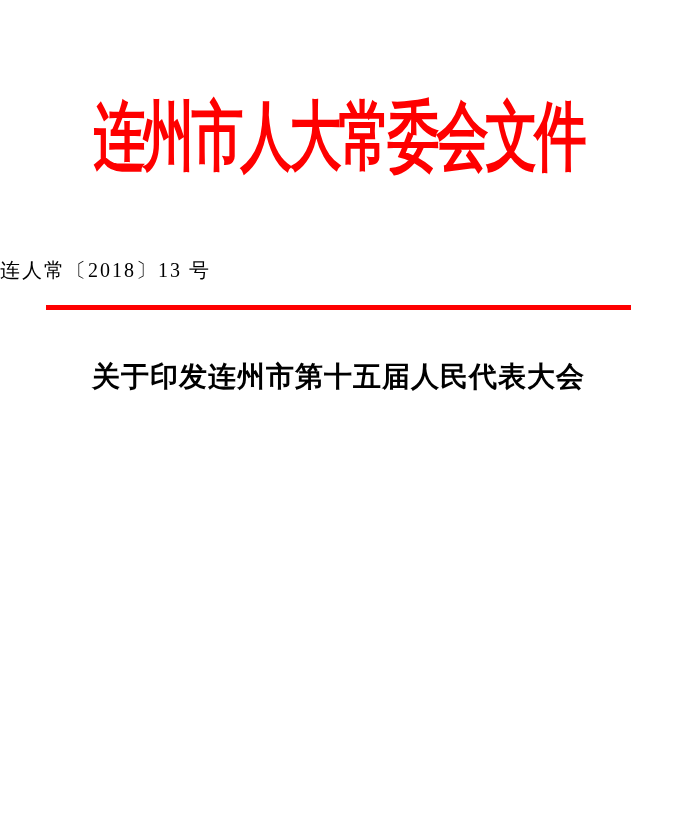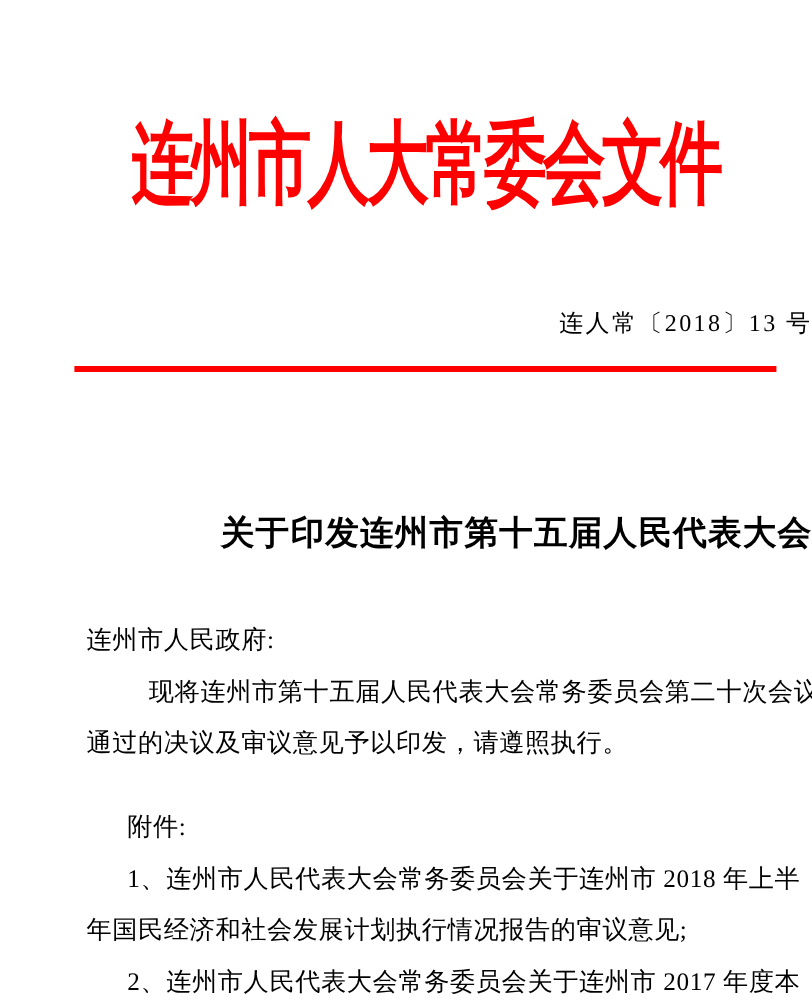--- a/index.html
+++ b/index.html
@@ -12,21 +12,20 @@
 
   .page {
     position: relative;
     width: 677px;
     height: 837px;
     margin: 0;
     background: var(--page-bg);
     color: var(--text-color);
     font-family: "Liberation Serif", "DejaVu Serif", serif;
     overflow: hidden;
-    padding-left: 32px;
   }
 
   
   .masthead {
     margin-top: 92px;
     height: 90px;
     display: flex;
     align-items: center;
     justify-content: center;
   }
@@ -37,38 +36,38 @@
     color: var(--accent-red);
     white-space: nowrap;
     display: inline-block;
     transform: scaleY(1.45);
     transform-origin: center;
   }
 
   
   .doc-number {
     margin-top: 76px;
-    text-align: right;
+    text-align: left;
     font-size: 20px;
     line-height: 24px;
     letter-spacing: 2px;
   }
 
   
   .red-rule {
     margin: 23px auto 0 auto;
     width: 585px;
     height: 5px;
     background: var(--accent-red);
   }
 
   
   .doc-title {
-    margin: 115px 0 0 0;
-    text-align: right;
+    margin: 47px 0 0 0;
+    text-align: center;
     font-size: 28px;
     line-height: 40px;
     font-weight: bold;
     letter-spacing: 1px;
   }
   .title-line { display: block; }
 
   
   .body-text {
     margin-top: 47px;
@@ -95,23 +94,14 @@
   </header>
 
   <div class="doc-number">连人常〔2018〕13 号</div>
 
   <div class="red-rule"></div>
 
   <h1 class="doc-title">
     <span class="title-line">关于印发连州市第十五届人民代表大会</span>
   </h1>
 
-  <main class="body-text">
-    <p class="line">连州市人民政府:</p>
-    <p class="line indent-lg">现将连州市第十五届人民代表大会常务委员会第二十次会议</p>
-    <p class="line">通过的决议及审议意见予以印发，请遵照执行。</p>
-    <p class="line indent-sm gap-above">附件:</p>
-    <p class="line indent-sm">1、连州市人民代表大会常务委员会关于连州市 2018 年上半</p>
-    <p class="line">年国民经济和社会发展计划执行情况报告的审议意见;</p>
-    <p class="line indent-sm">2、连州市人民代表大会常务委员会关于连州市 2017 年度本</p>
-  </main>
 
 </div>
 
 </body></html>

